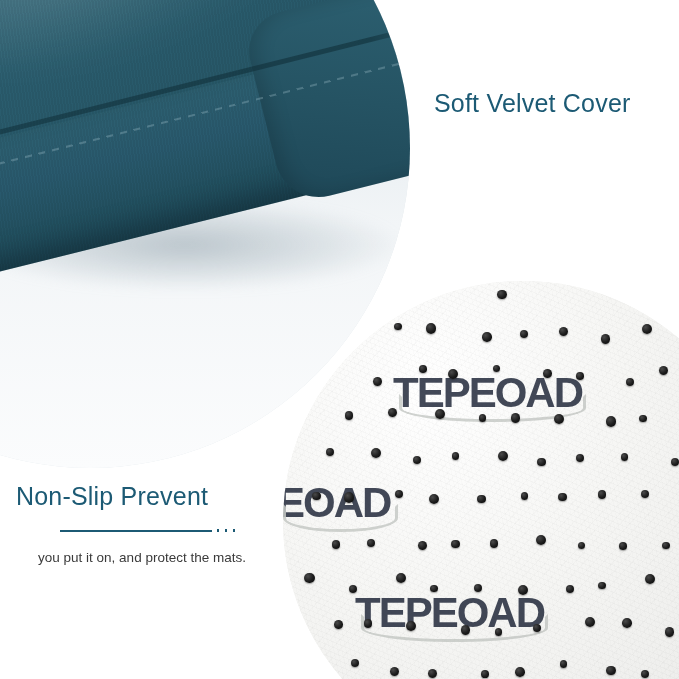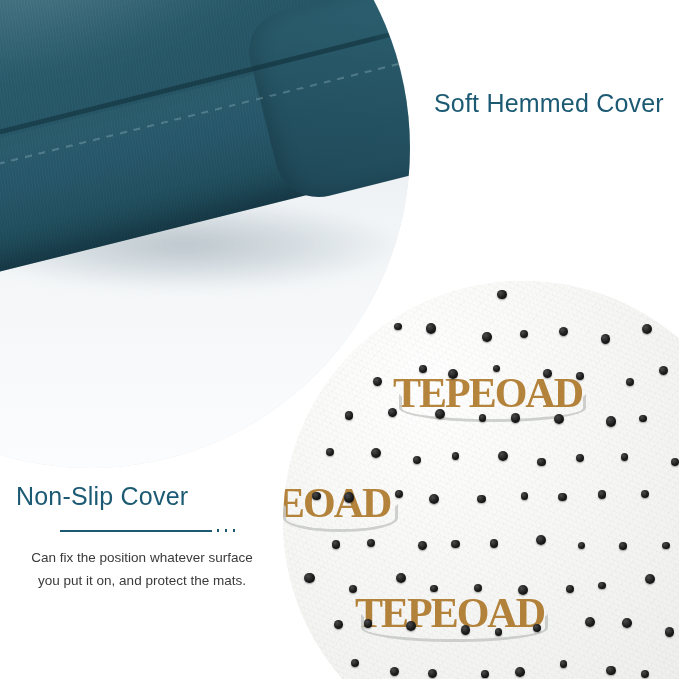--- a/index.html
+++ b/index.html
@@ -166,22 +166,22 @@
     inset: 0;
   }
   .dot {
     position: absolute;
     background: radial-gradient(circle at 35% 32%, #4a4a4a 0%, #1b1b1b 55%, #070707 100%);
     border-radius: 50%;
     box-shadow: 0 1px 1.5px rgba(0,0,0,0.35);
   }
   .brandmark {
     position: absolute;
-    color: #a16207;
-    font-family: Liberation Serif, serif;
+    color: #0f172a;
+    font-family: Liberation Sans, sans-serif;
     font-weight: 700;
     letter-spacing: -2px;
     user-select: none;
     opacity: 0.78;
   }
   .brandmark .swash {
     position: absolute;
     left: 6px;
     top: 52%;
     width: 96%;
@@ -269,21 +269,21 @@
           <div class="fabric-grain"></div>
         </div>
         <div class="corner-fold"></div>
         <div class="hem-line"></div>
         <div class="stitch"></div>
       </div>
     </div>
   </div>
 
   <div class="headline-top">
-    <div>Soft Hemmed Cover</div>
+    <div>Soft Velvet Cover</div>
   </div>
 
   <div class="photo-bottom">
     <div class="mat-base"></div>
     <div class="mat-fiber"></div>
 
     <div class="brandmark" style="left:110px; top:88px; font-size:42px;">
       <span>TEPEOAD</span>
       <span class="swash"></span>
     </div>
@@ -370,25 +370,24 @@
         <div class="dot" style="left: 106.886px; top: 386.065px; width: 9.38997px; height: 9.38997px;"></div>
         <div class="dot" style="left: 144.687px; top: 388.04px; width: 9.19454px; height: 9.19454px;"></div>
         <div class="dot" style="left: 197.775px; top: 389.021px; width: 7.73536px; height: 7.73536px;"></div>
         <div class="dot" style="left: 232.26px; top: 385.755px; width: 9.76413px; height: 9.76413px;"></div>
         <div class="dot" style="left: 277.118px; top: 379.361px; width: 7.29765px; height: 7.29765px;"></div>
         <div class="dot" style="left: 322.886px; top: 384.587px; width: 9.75744px; height: 9.75744px;"></div>
         <div class="dot" style="left: 358.281px; top: 389.39px; width: 7.91404px; height: 7.91404px;"></div>
       </div>
   </div>
 
-  <div class="headline-bottom">Non-Slip Cover</div>
+  <div class="headline-bottom">Non-Slip Prevent</div>
 
   <div class="rule-wrap">
     <div class="rule"></div>
     <div class="rule-dots"></div>
   </div>
 
   <div class="body-copy">
-    <div>Can fix the position whatever surface</div>
     <div>you put it on, and protect the mats.</div>
   </div>
 
 </div>
 
 </body></html>

